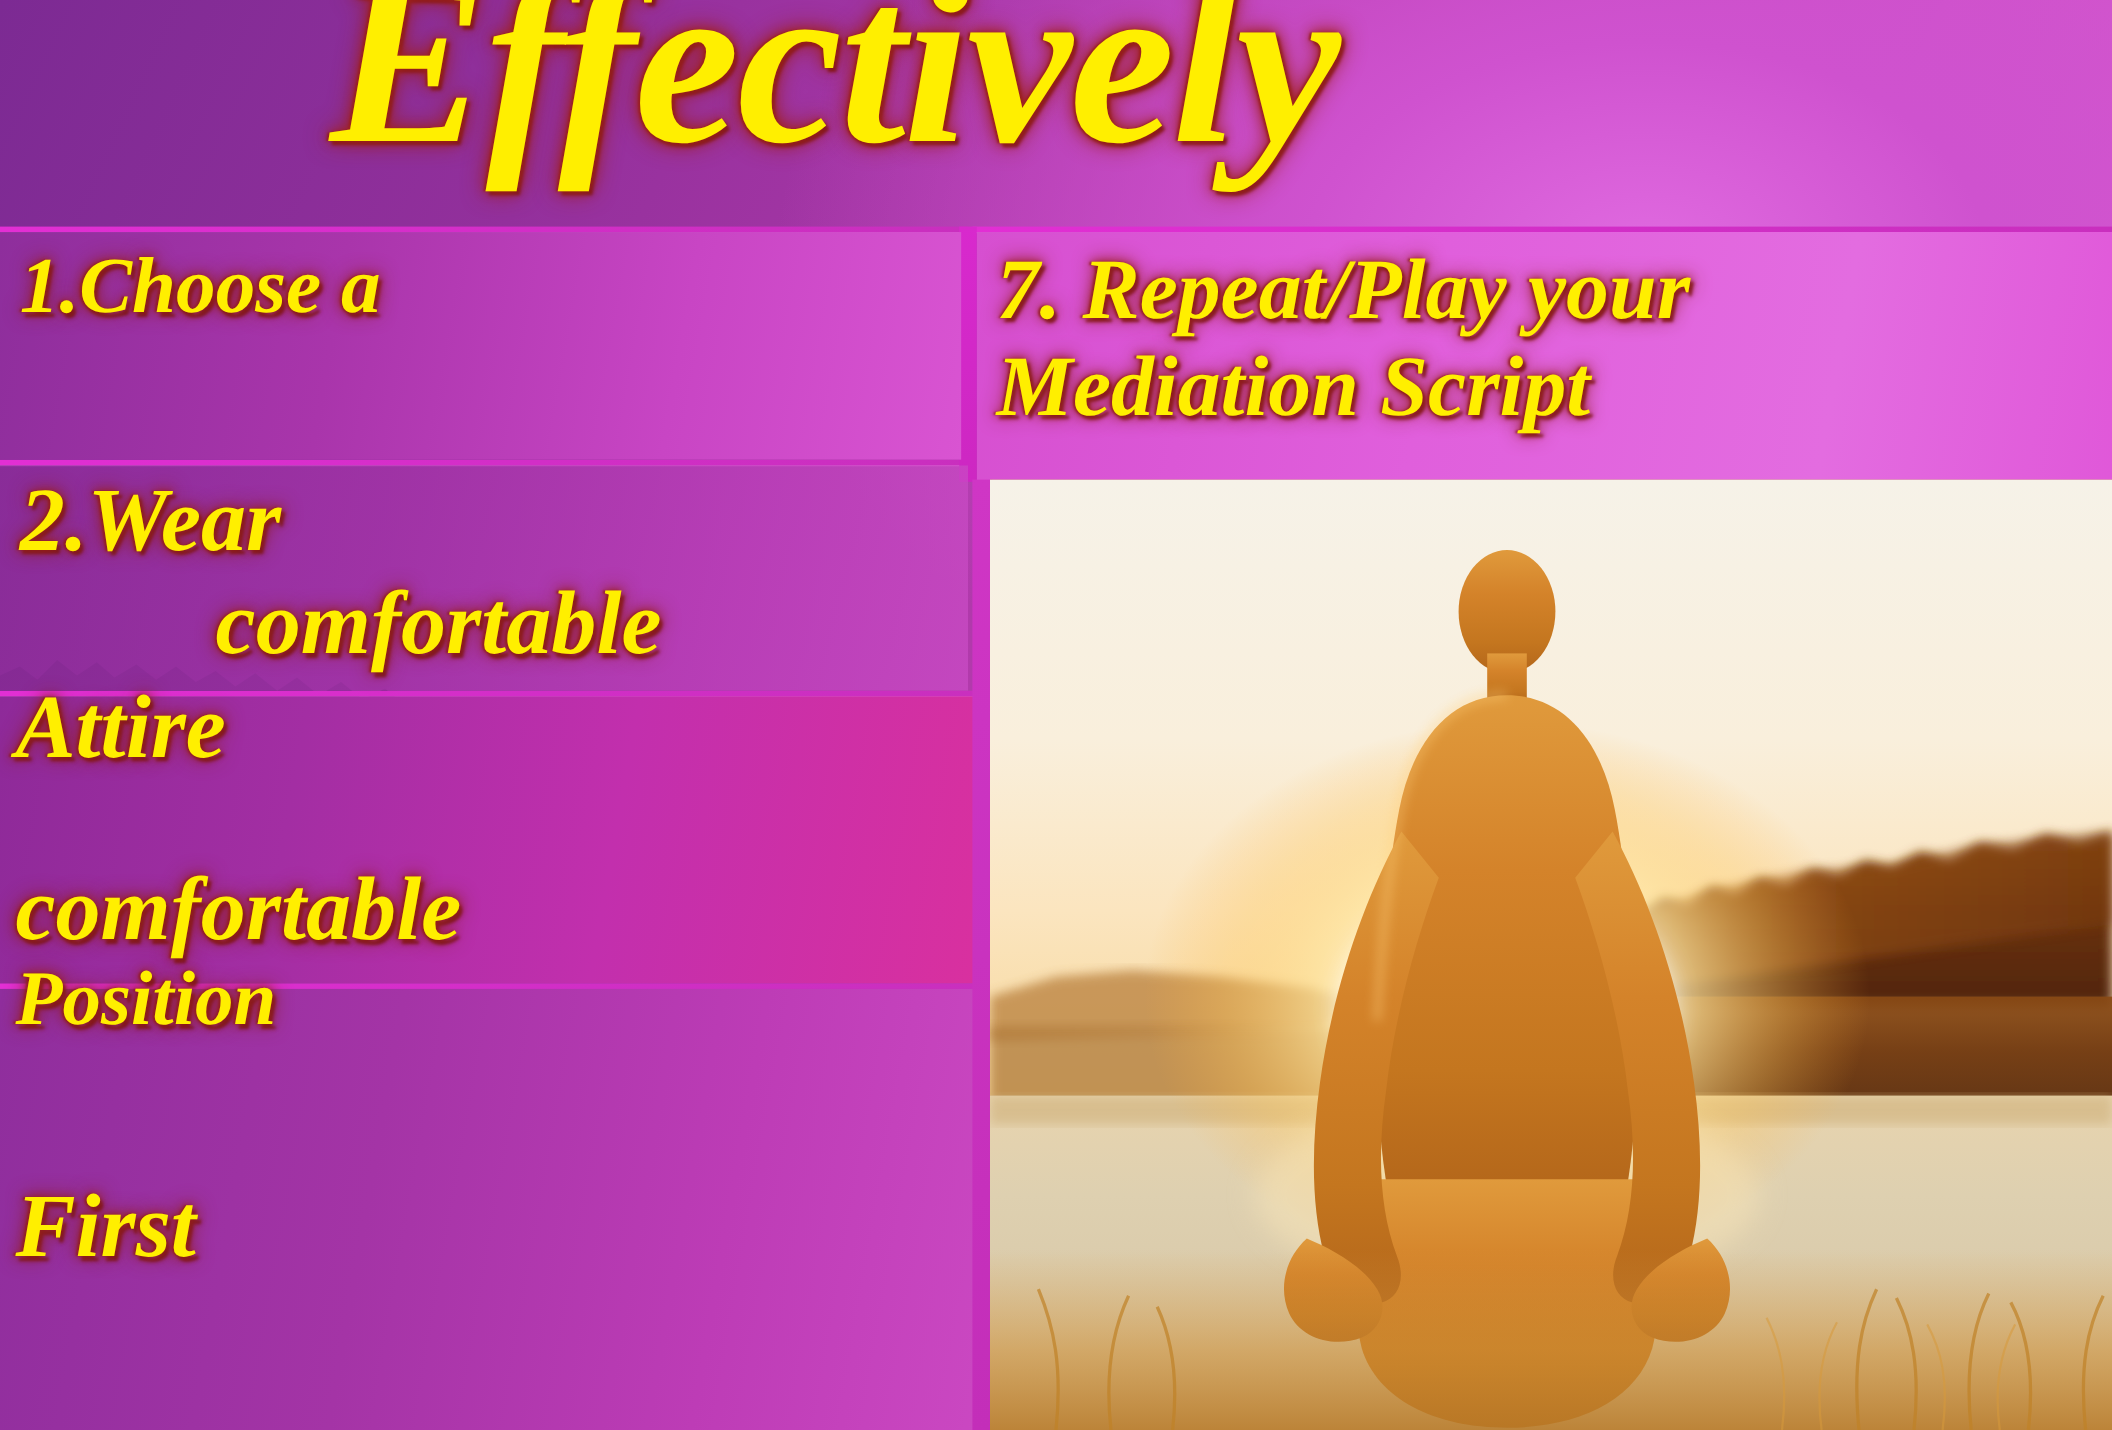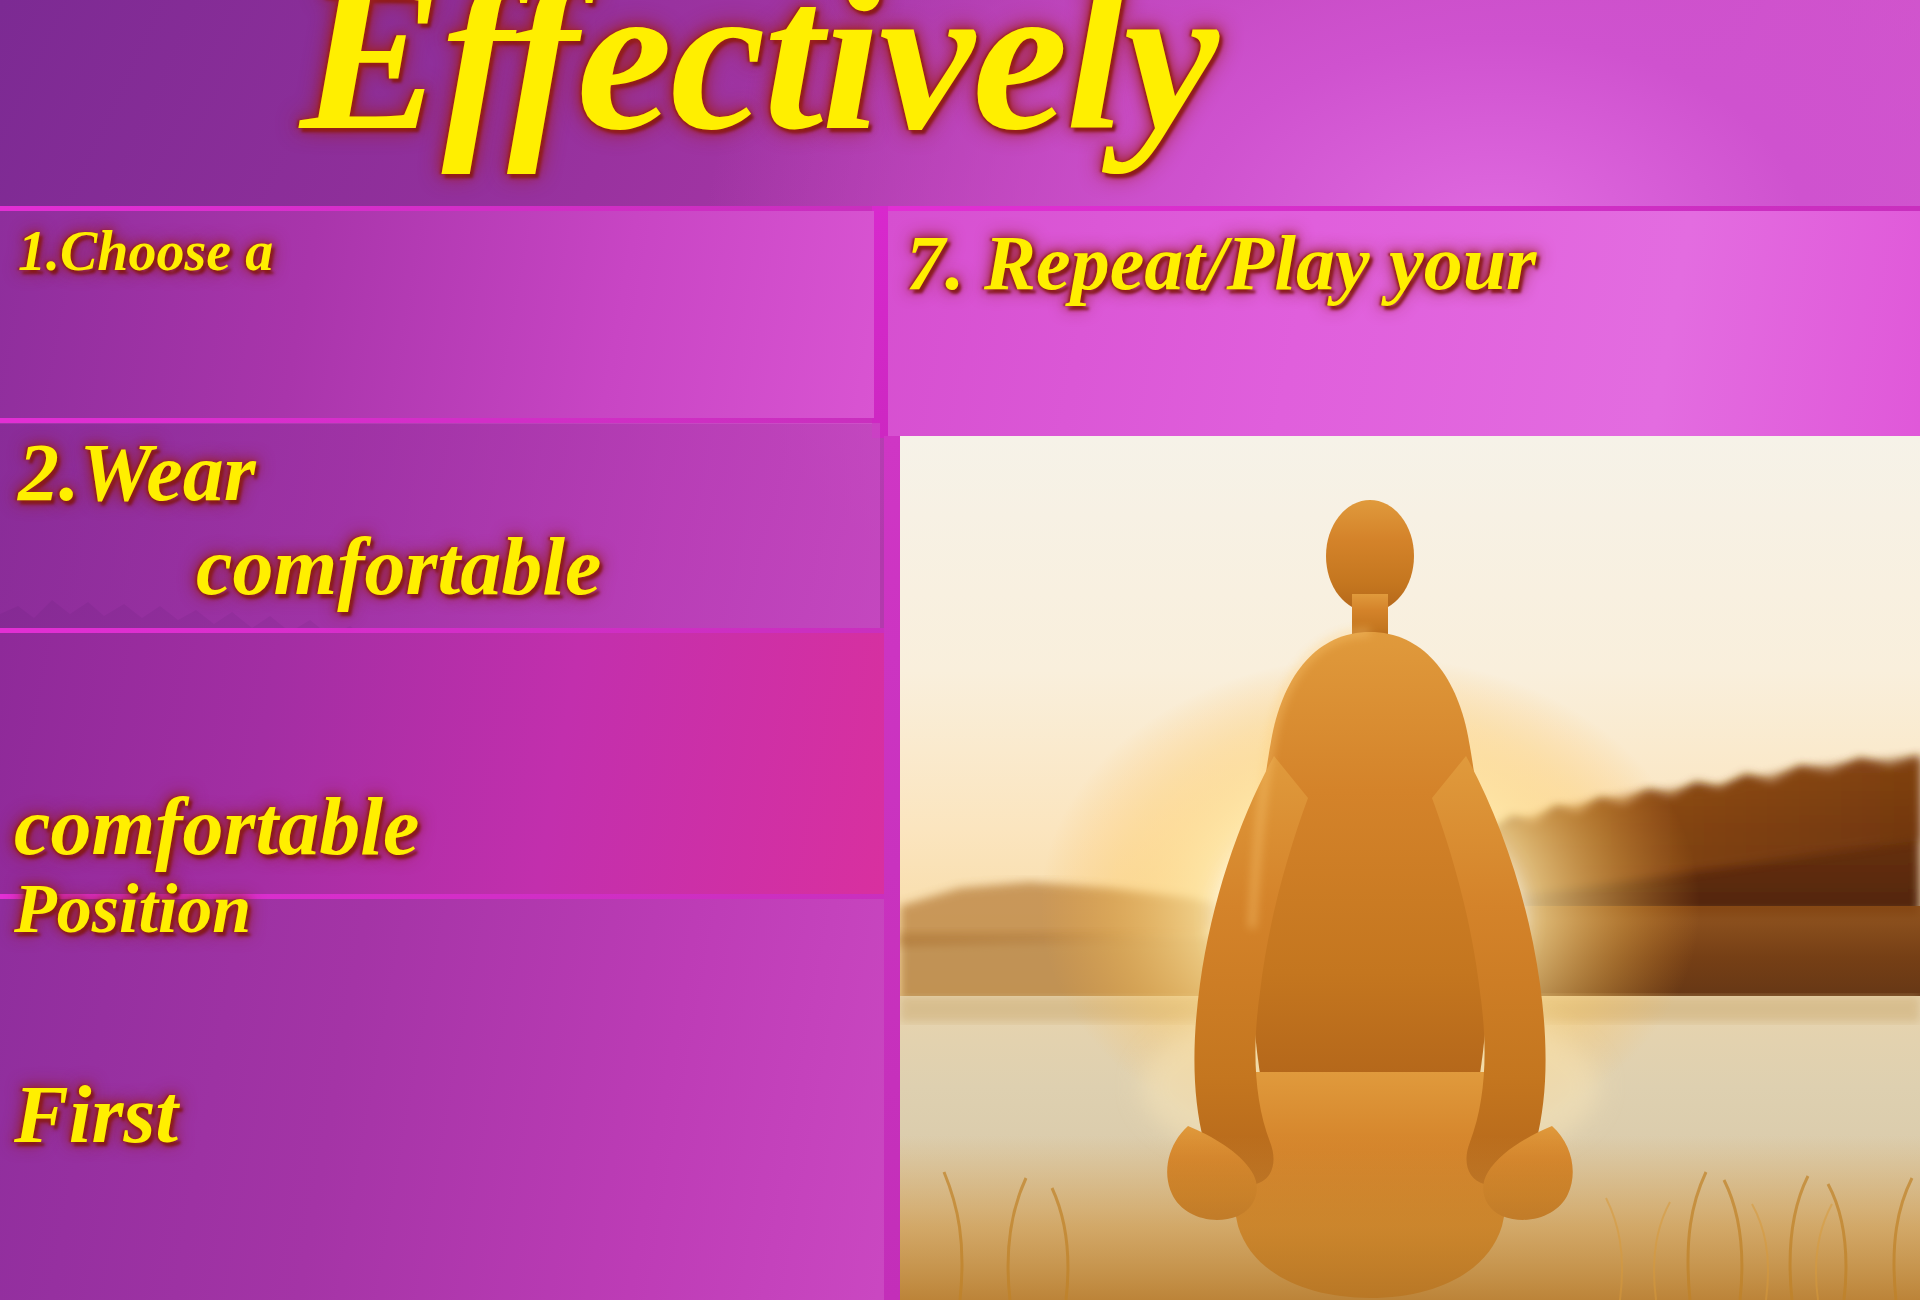--- a/index.html
+++ b/index.html
@@ -148,31 +148,33 @@
   </div>
 
   <div class="block" style="left:0; top:899px; width:900px; height:401px;">
     <div class="tint" style="background:linear-gradient(100deg,#8f2e9d 0%, #a434a6 38%, #bd3cb6 72%, #cb48c2 100%);"></div>
   </div>
 
   <div class="block" style="left:888px; top:211px; width:1032px; height:227px;">
     <div class="tint" style="background:linear-gradient(100deg,#d64fd0 0%, #e05fdc 40%, #e36ce0 75%, #e058d9 100%);"></div>
   </div>
 
-  <div class="step" style="left:18px; top:222px; font-size:56px;">1.Choose a</div>
+  <div class="step" style="left:18px; top:222px; font-size:72px;">1.Choose a</div>
 
   <div class="step" style="left:18px; top:430px; font-size:82px;text-align:center;">2.Wear</div>
   <div class="step" style="left:196px; top:524px; font-size:82px;">comfortable</div>
+  <div class="step" style="left:14px; top:618px; font-size:82px;">Attire</div>
 
   <div class="step" style="left:14px; top:784px; font-size:82px;">comfortable</div>
   <div class="step" style="left:14px; top:872px; font-size:70px;">Position</div>
 
   <div class="step" style="left:14px; top:1072px; font-size:82px;">First</div>
 
   <div class="step" style="left:906px; top:222px; font-size:78px;">7. Repeat/Play your</div>
+  <div class="step" style="left:906px; top:310px; font-size:78px;">Mediation Script</div>
 
   <div class="photo-gutter"></div>
 
   <div id="photo">
     <svg viewBox="0 0 1020 864" preserveAspectRatio="xMidYMid slice">
       <defs>
 
         <linearGradient id="sky" x1="0" y1="0" x2="0" y2="1">
           <stop offset="0%" stop-color="#f6f2e8"></stop>
           <stop offset="42%" stop-color="#f9efdc"></stop>

